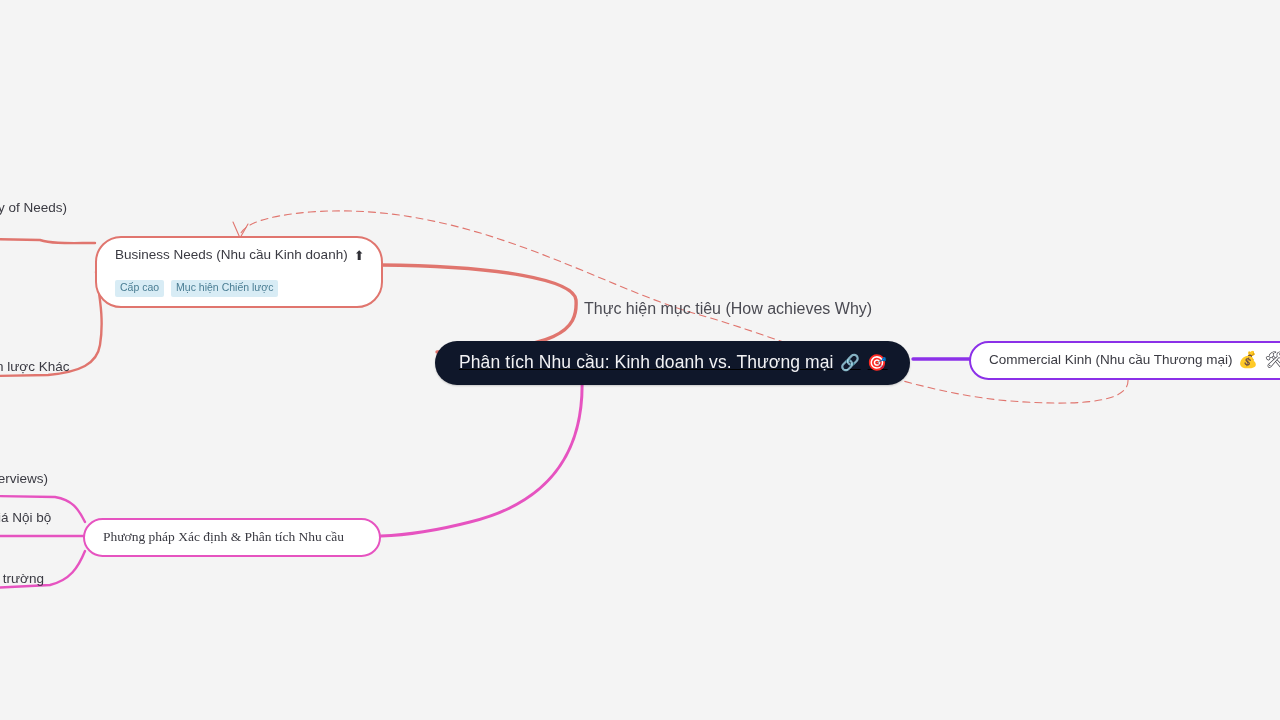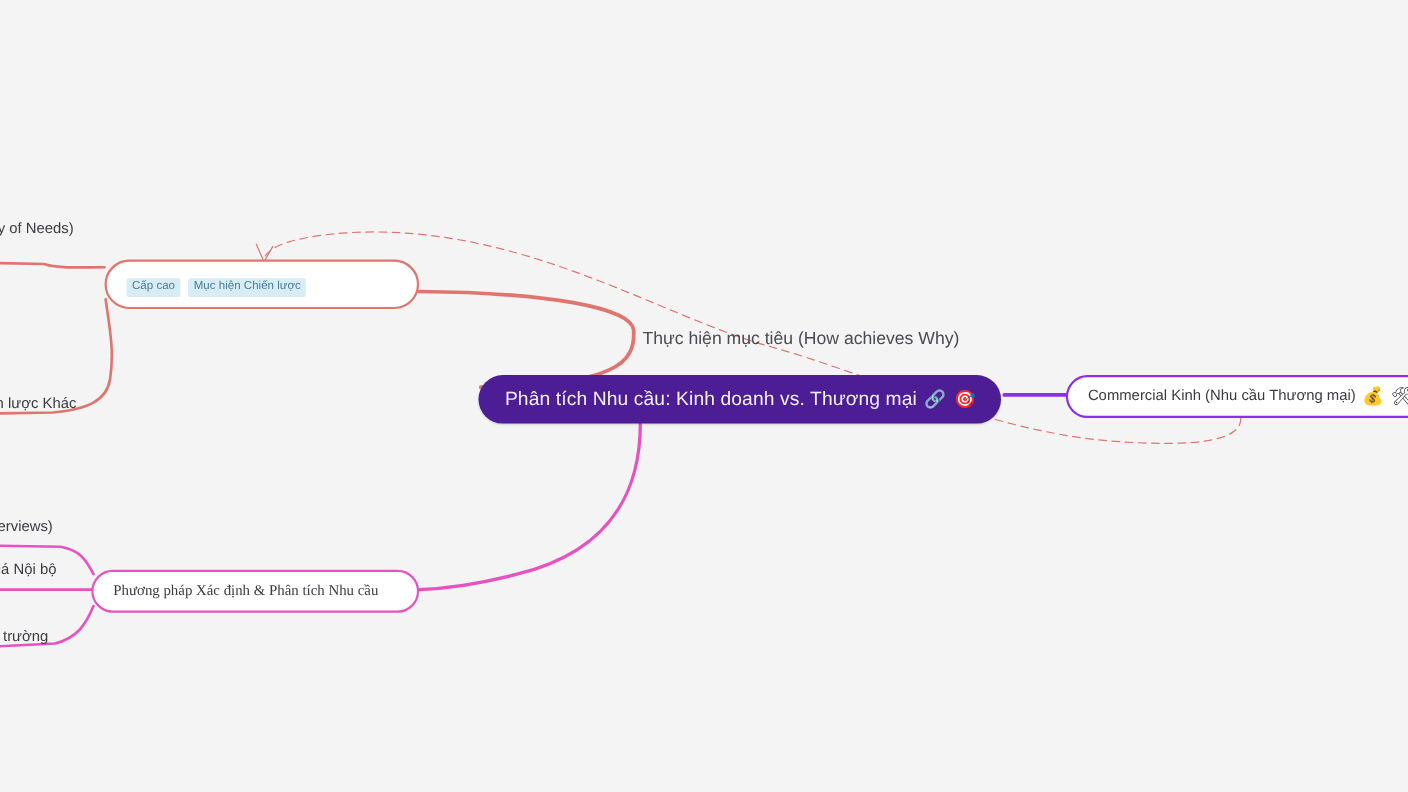--- a/index.html
+++ b/index.html
@@ -38,25 +38,26 @@
     background: #ffffff;
     border-radius: 26px;
     display: flex;
     flex-direction: column;
     justify-content: center;
     white-space: nowrap;
   }
 
   
   .node-root {
-    background: #4c1d95;
+    background: #0f172a;
     border: none;
     border-radius: 24px;
     padding: 11px 22px 12px 24px;
     box-shadow: 0 1px 2px rgba(0,0,0,.18);
+    text-decoration: underline;
   }
   .node-root .title {
     color: #f2f2f4;
     font-size: 17.5px;
     letter-spacing: .1px;
     display: flex;
     align-items: center;
     gap: 7px;
   }
   .emoji {
@@ -78,21 +79,21 @@
     color: #3a3a42;
     display: flex;
     align-items: center;
     gap: 6px;
     line-height: 1.25;
   }
 
   .tags {
     display: flex;
     gap: 7px;
-    margin-top: 6px;
+    margin-top: 16px;
     align-items: flex-end;
   }
   .tag {
     background: #d8ecf5;
     color: #4a7d93;
     font-size: 10.5px;
     padding: 1px 5px 2px 5px;
     border-radius: 2px;
     line-height: 1.3;
   }
@@ -152,20 +153,24 @@
 
   <div class="leaf-label" style="left:-6px; top:471px;">terviews)</div>
 
   <div class="leaf-label" style="left:-2px; top:510px;">iá Nội bộ</div>
 
   <div class="leaf-label" style="left:-4px; top:571px;">ị trường</div>
 
   <div class="rel-label" style="left:584px; top:300px;">Thực hiện mục tiêu (How achieves Why)</div>
 
   <div class="node node-branch" style="left:95px; top:236px; min-width:286px;">
+    <div class="node-title">
+      <span>Business Needs (Nhu cầu Kinh doanh)</span>
+      <span class="arrow-glyph">⬆</span>
+    </div>
     <div class="tags">
       <span class="tag">Cấp cao</span>
       <span class="tag">Mục hiện Chiến lược</span>
     </div>
   </div>
 
   <div class="node node-branch purple" style="left:969px; top:341px; min-width:320px;">
     <div class="node-title">
       <span>Commercial Kinh (Nhu cầu Thương mại)</span>
       <span class="emoji">💰</span>

